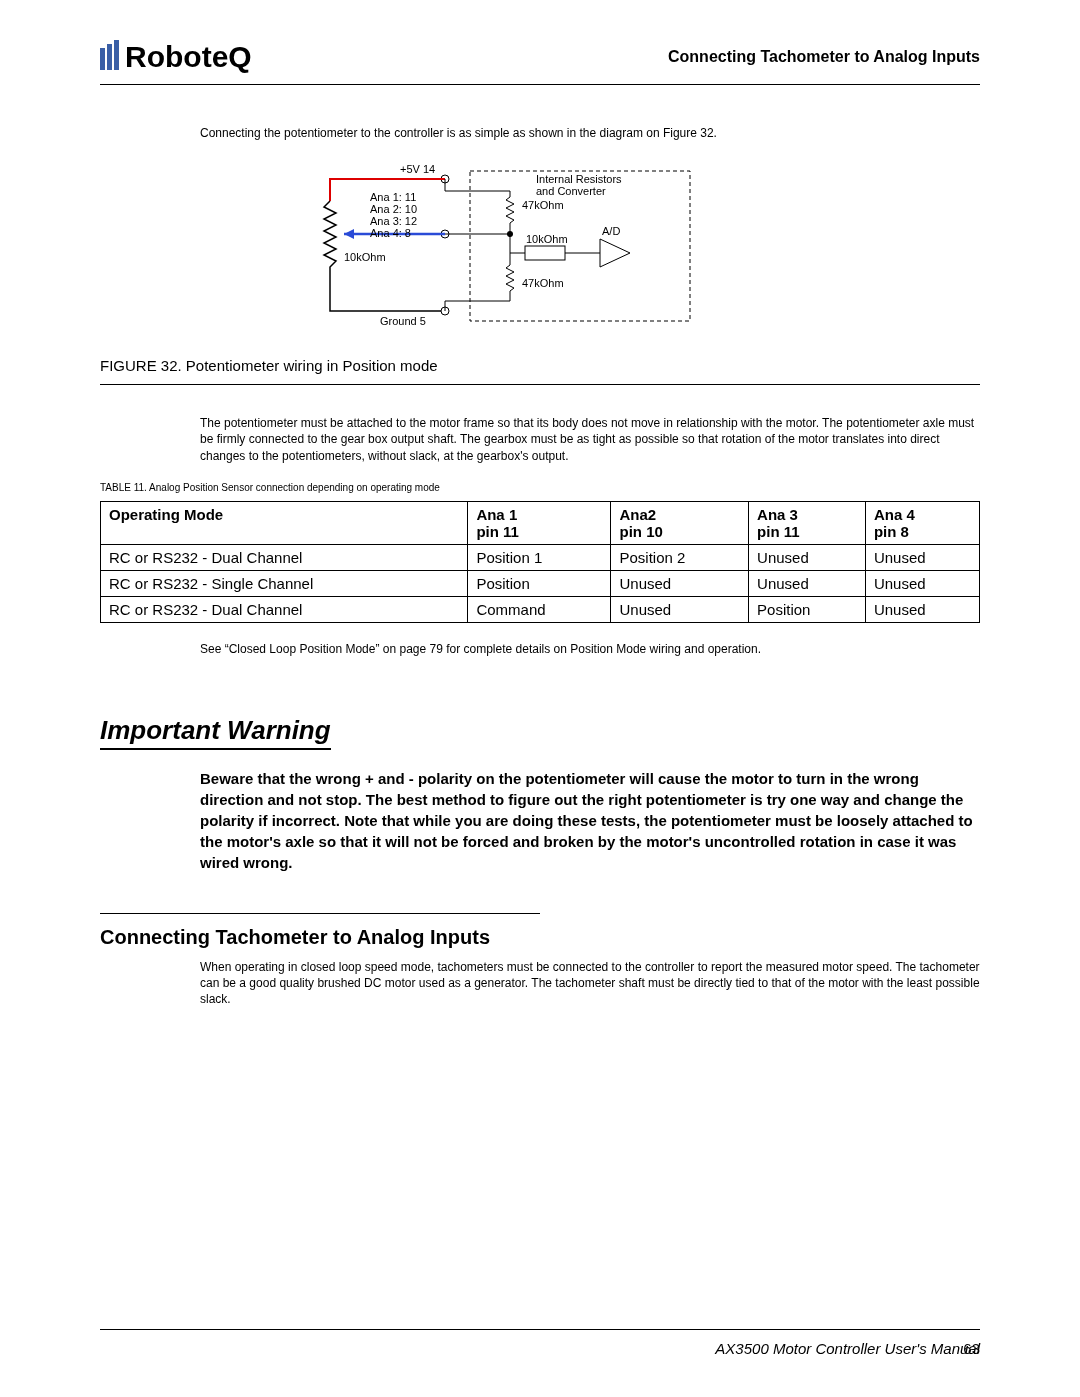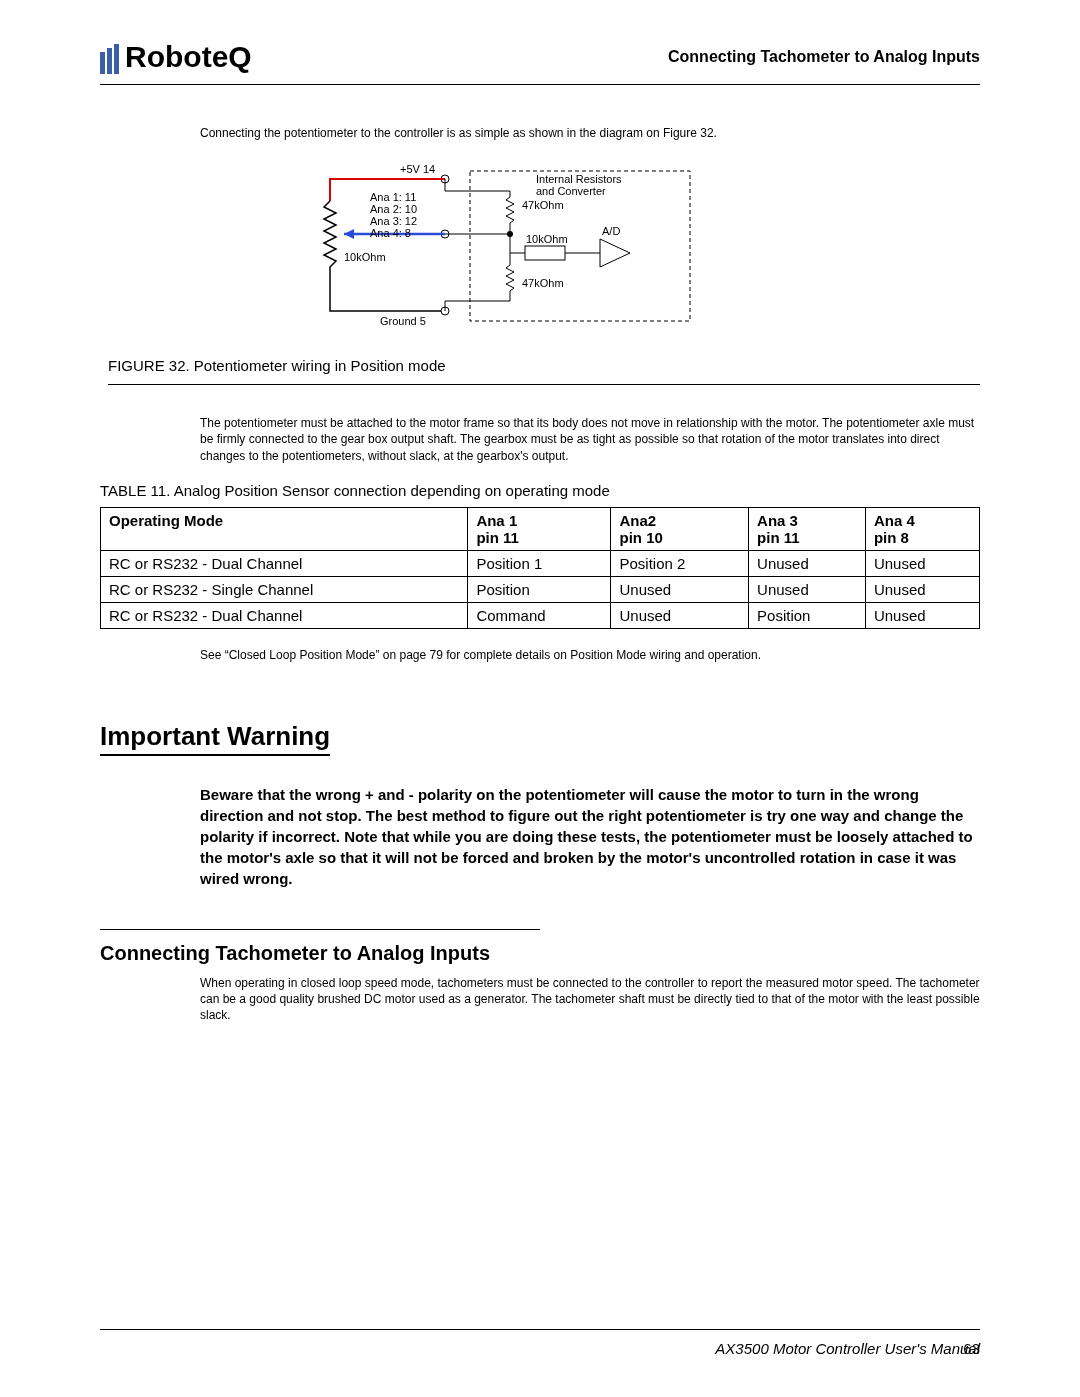--- a/index.html
+++ b/index.html
@@ -20,21 +20,21 @@
   .header {
     display: flex;
     align-items: center;
     justify-content: space-between;
     border-bottom: 1px solid #000;
     padding-bottom: 10px;
     margin-bottom: 40px;
   }
   .logo {
     display: flex;
-    align-items: flex-end;
+    align-items: flex-start;
     font-size: 30px;
     font-weight: 700;
     letter-spacing: 0px;
   }
   .logo .bars {
     display: inline-flex;
     align-items: flex-end;
     margin-right: 4px;
   }
   .logo .bars span {
@@ -56,27 +56,27 @@
     margin: 0 0 18px 0;
   }
   .body-indent {
     padding-left: 100px;
   }
   .diagram-wrap {
     margin: 20px 0 10px 200px;
   }
   .fig-caption {
     font-size: 15px;
-    margin: 12px 0 0 8px;
+    margin: 12px 0 0 0;
     border-bottom: 1px solid #000;
     padding-bottom: 10px;
     margin-bottom: 30px;
   }
   .table-caption {
-    font-size: 15px;
+    font-size: 10px;
     margin: 14px 0 8px 0;
   }
   table.pin-table {
     border-collapse: collapse;
     width: 100%;
     font-size: 15px;
   }
   table.pin-table th, table.pin-table td {
     border: 1px solid #000;
     padding: 4px 8px;
@@ -86,27 +86,28 @@
   table.pin-table th {
     font-weight: 700;
   }
   .warning-heading {
     font-size: 26px;
     font-weight: 800;
     margin: 40px 0 8px 0;
     border-bottom: 2px solid #000;
     display: inline-block;
     padding-bottom: 2px;
+    font-style: italic;
   }
   .warning-text {
     font-size: 15px;
     font-weight: 700;
     line-height: 1.4;
     padding-left: 100px;
-    margin: 20px 0 40px 0;
+    margin: 10px 0 40px 0;
   }
   .hr-partial {
     border: none;
     border-top: 1px solid #000;
     margin: 30px 0 12px 0;
     width: 440px;
   }
   .section-heading {
     font-size: 20px;
     font-weight: 800;

